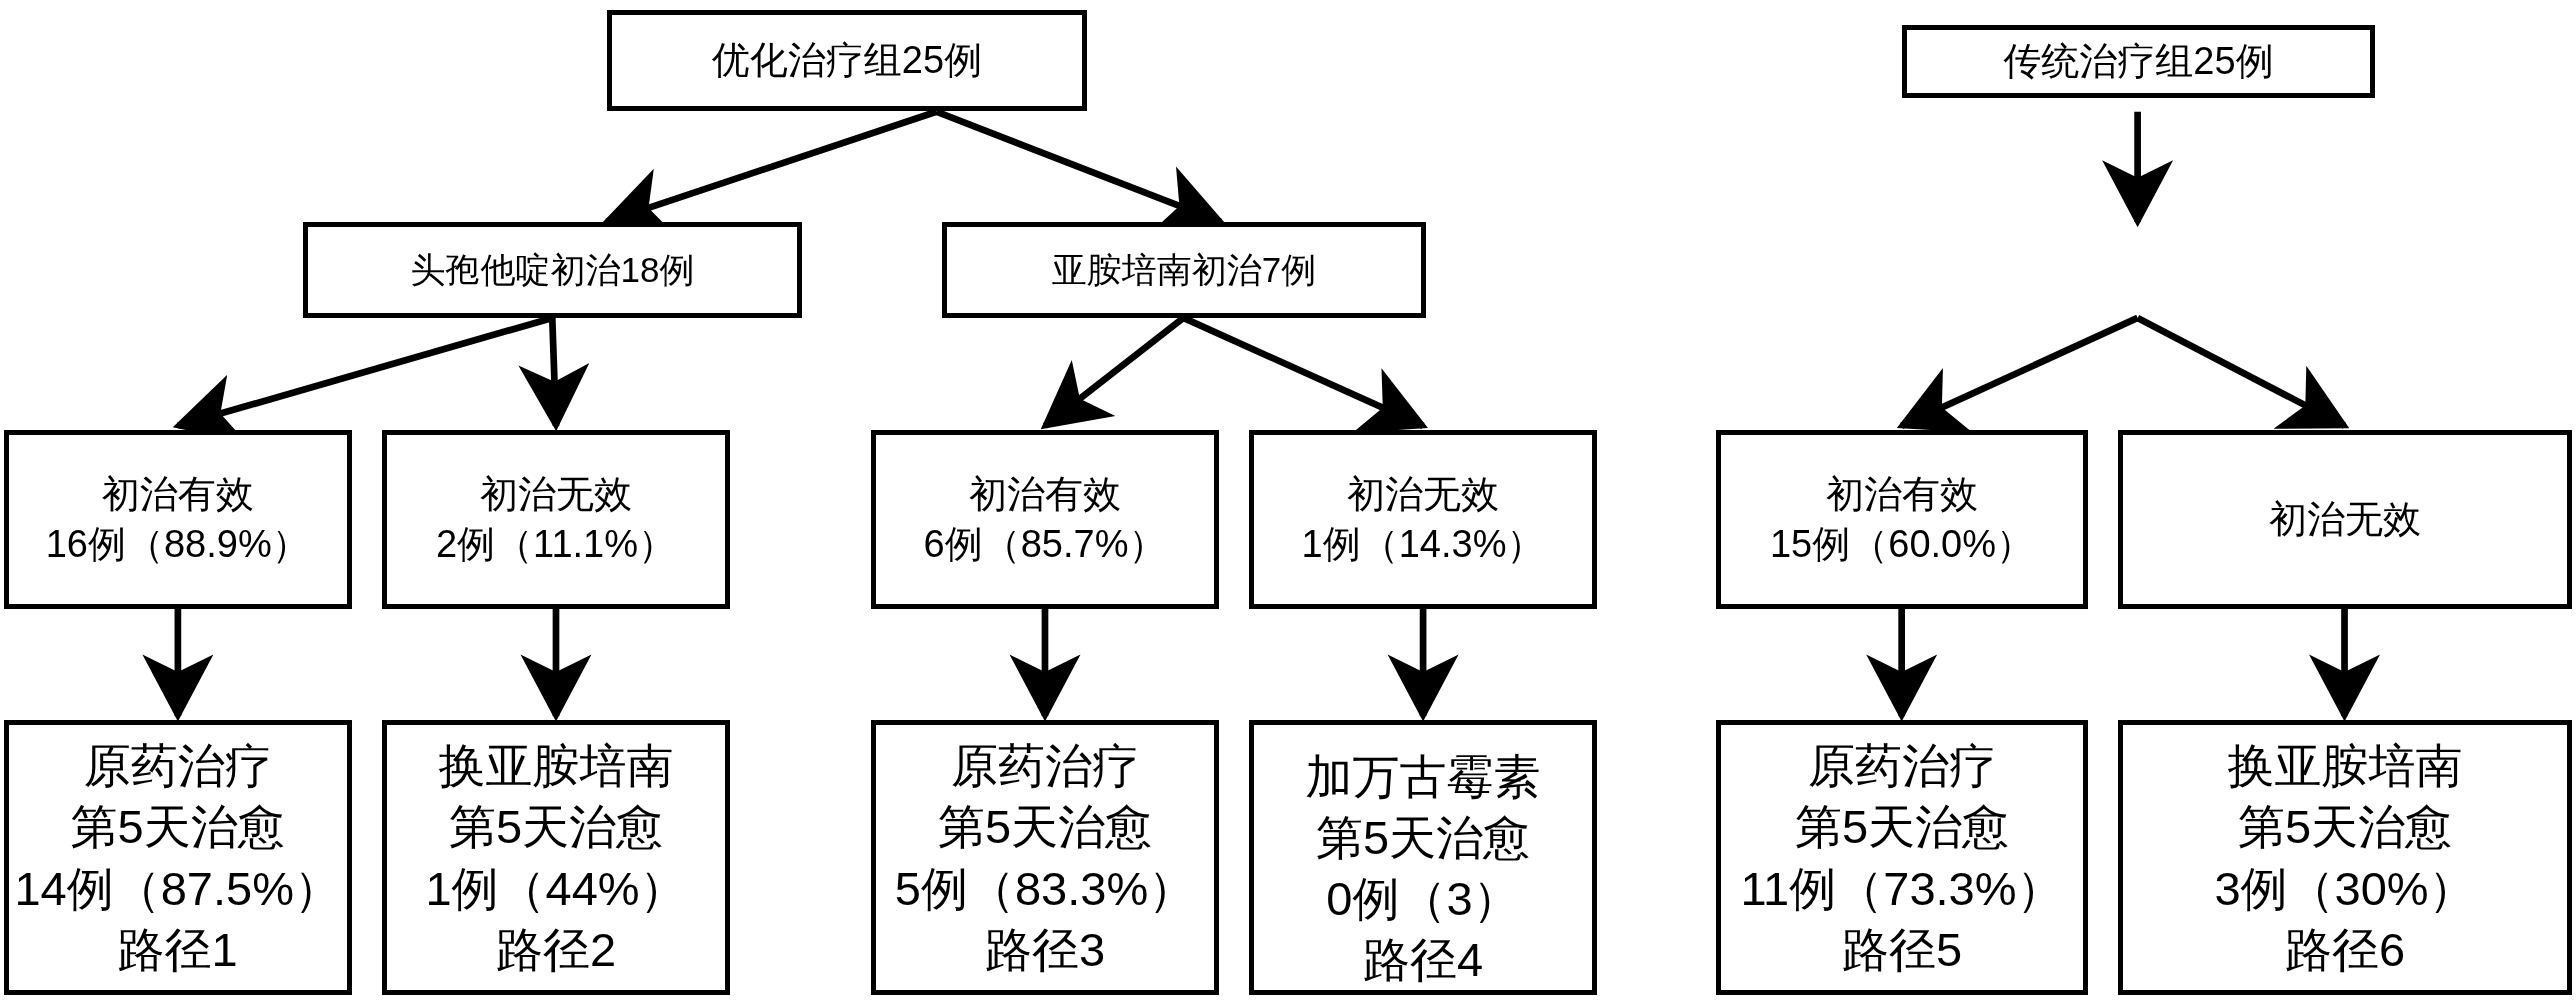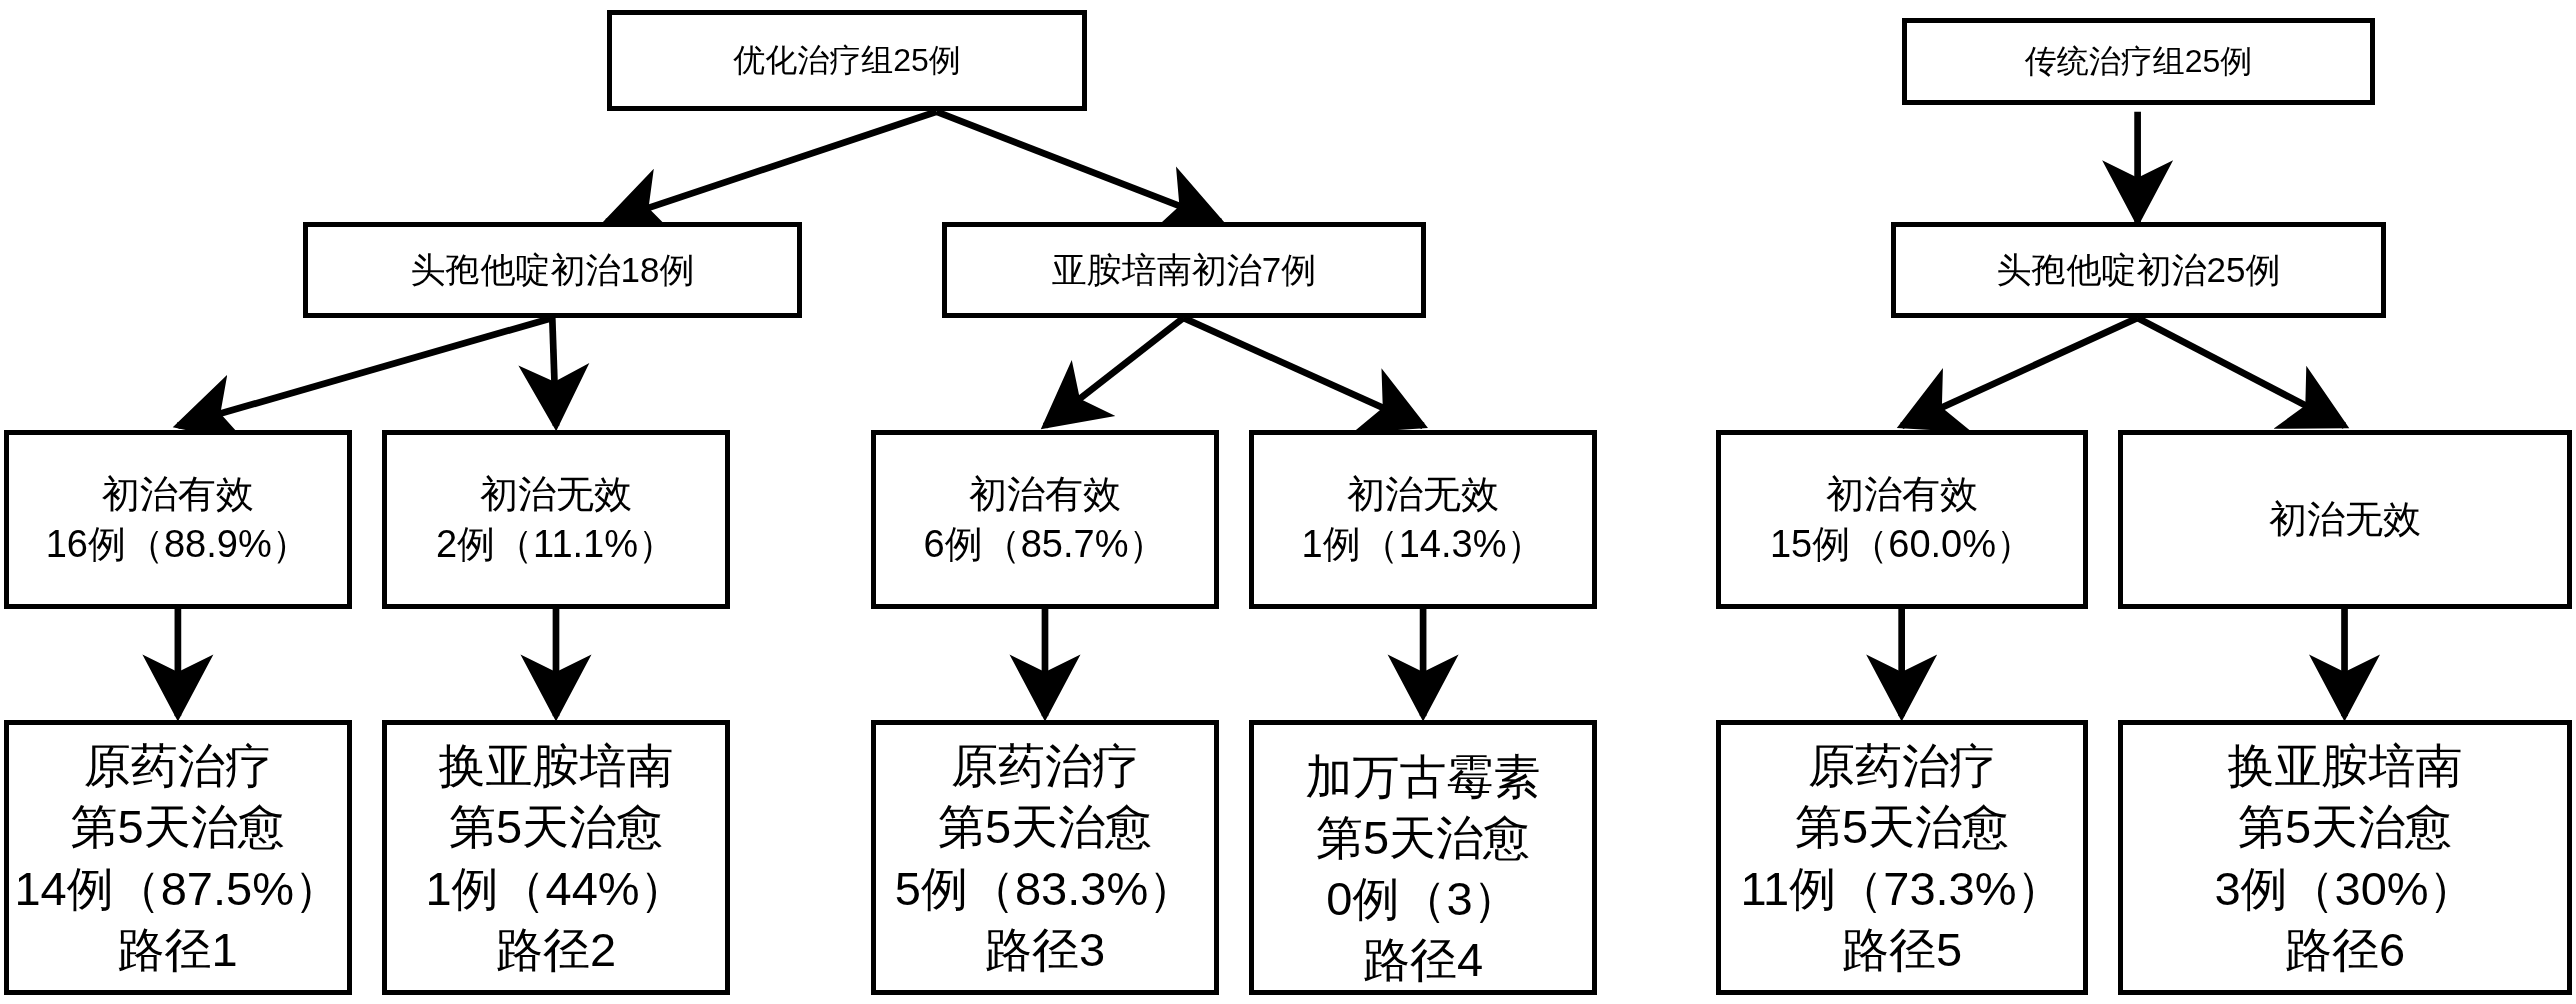--- a/index.html
+++ b/index.html
@@ -25,21 +25,21 @@
     align-items: center;
     justify-content: center;
     text-align: center;
     color: #000000;
     line-height: 1.30;
   }
   .node .line {
     display: block;
     white-space: nowrap;
   }
-  .lvl0 { font-size: 32px; }
+  .lvl0 { font-size: 38px; }
   .lvl1 { font-size: 35px; }
   .lvl2 { font-size: 38px; }
   .lvl3 { font-size: 47px; }
   #edges {
     position: absolute;
     left: 0;
     top: 0;
     width: 2576px;
     height: 1005px;
     pointer-events: none;
@@ -76,35 +76,32 @@
     <line x1="1404" y1="818" x2="1404" y2="962" stroke="#000000" stroke-width="9" marker-end="url(#ah)"></line>
     <line x1="1912" y1="818" x2="1912" y2="962" stroke="#000000" stroke-width="9" marker-end="url(#ah)"></line>
     <line x1="2555" y1="818" x2="2555" y2="962" stroke="#000000" stroke-width="9" marker-end="url(#ah)"></line>
     <line x1="3150" y1="818" x2="3150" y2="962" stroke="#000000" stroke-width="9" marker-end="url(#ah)"></line>
   </svg>
 
   <div class="node lvl0" style="left:607px; top:10.4px; width:480px; height:101px;">
     <span class="line">优化治疗组25例</span>
   </div>
 
-  <div class="node lvl0" style="left:1902px; top:18px; width:473px; height:87px;">
+  <div class="node lvl0" style="left:1902px; top:25px; width:473px; height:73px;">
     <span class="line">传统治疗组25例</span>
   </div>
 
   <div class="node lvl1" style="left:303px; top:222px; width:499px; height:96px;">
     <span class="line">头孢他啶初治18例</span>
   </div>
 
   <div class="node lvl1" style="left:942px; top:222px; width:484px; height:96px;">
     <span class="line">亚胺培南初治7例</span>
   </div>
 
-  <div class="node lvl1" style="left:1891px; top:222px; width:495px; height:96px;">
-    <span class="line">头孢他啶初治25例</span>
-  </div>
 
   <div class="node lvl2" style="left: 3.7px; top: 430px; width: 348px; height: 179px;">
     <span class="line">初治有效</span>
     <span class="line">16例（88.9%）</span>
   </div>
 
   <div class="node lvl2" style="left: 382px; top: 430px; width: 348px; height: 179px;">
     <span class="line">初治无效</span>
     <span class="line">2例（11.1%）</span>
   </div>

